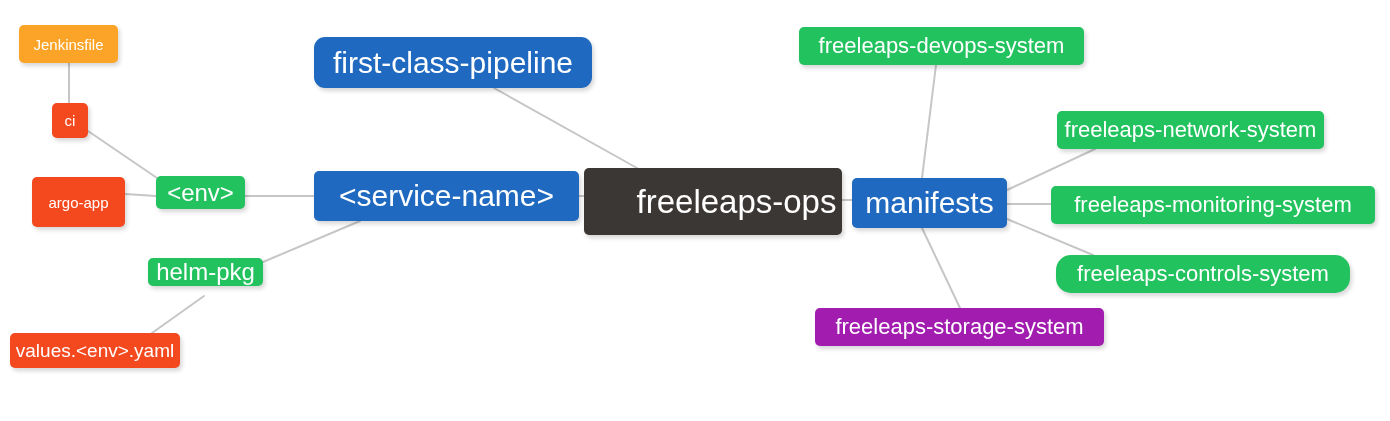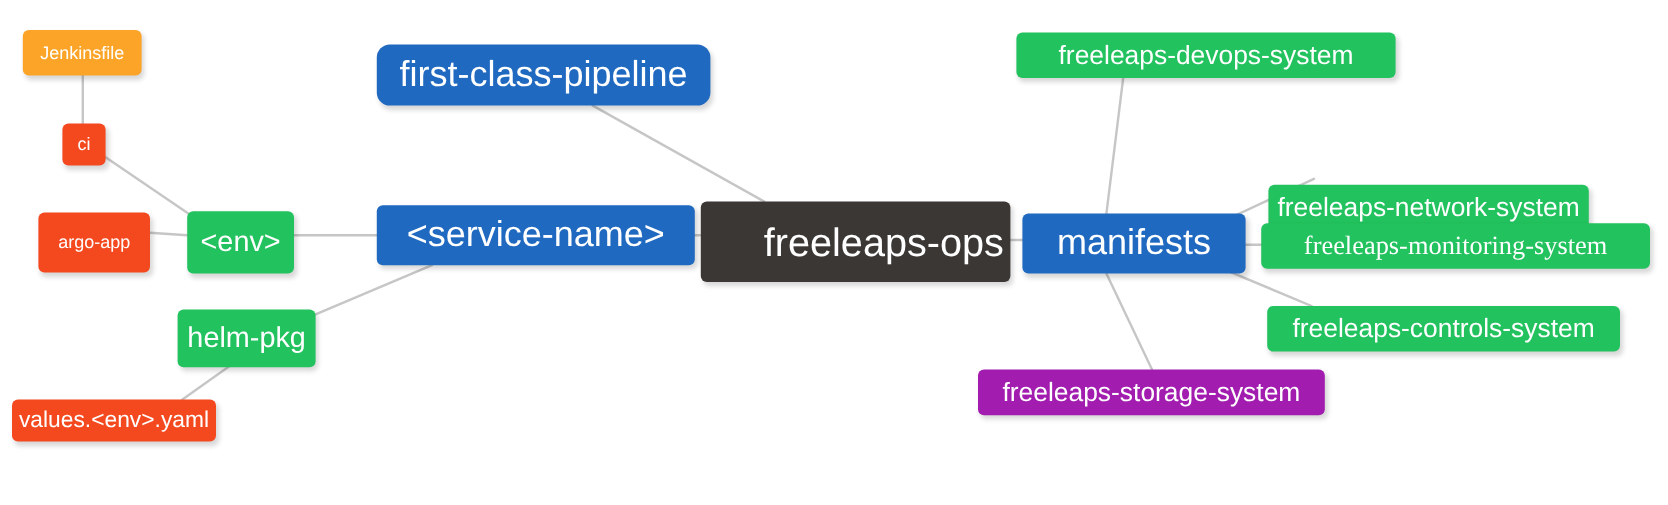--- a/index.html
+++ b/index.html
@@ -80,47 +80,47 @@
       </div>
       <div class="node tier-tiny" style="left: 52px; top: 103px; width: 36px; height: 35px; background: rgb(244, 72, 30); align-items: center;">
         <span class="node-label">ci</span>
       </div>
       <div class="node tier-tiny" style="left: 32px; top: 177px; width: 93px; height: 50px; background: rgb(244, 72, 30);">
         <span class="node-label">argo-app</span>
       </div>
       <div class="node tier-small" style="left: 10px; top: 333px; width: 170px; height: 35px; background: rgb(244, 72, 30);">
         <span class="node-label">values.&lt;env&gt;.yaml</span>
       </div>
-      <div class="node tier-mid" style="left: 156px; top: 176px; width: 89px; height: 52px; background: rgb(34, 194, 94);">
+      <div class="node tier-mid" style="left: 156px; top: 176px; width: 89px; height: 33px; background: rgb(34, 194, 94);">
         <span class="node-label">&lt;env&gt;</span>
       </div>
-      <div class="node tier-mid" style="left: 148px; top: 258px; width: 115px; height: 48px; background: rgb(34, 194, 94);">
+      <div class="node tier-mid" style="left: 148px; top: 258px; width: 115px; height: 28px; background: rgb(34, 194, 94);">
         <span class="node-label">helm-pkg</span>
       </div>
       <div class="node tier-big" style="left: 314px; top: 37px; width: 278px; height: 51px; background: rgb(31, 105, 192); border-radius: 11px;">
         <span class="node-label">first-class-pipeline</span>
       </div>
       <div class="node tier-big" style="left: 314px; top: 171px; width: 265px; height: 50px; background: rgb(31, 105, 192);">
         <span class="node-label">&lt;service-name&gt;</span>
       </div>
       <div class="node tier-root" style="left: 584px; top: 168px; width: 258px; height: 67px; background: rgb(59, 55, 53); padding-left: 47px;">
         <span class="node-label">freeleaps-ops</span>
       </div>
-      <div class="node tier-big" style="left: 852px; top: 178px; width: 186px; height: 50px; background: rgb(31, 105, 192);">
+      <div class="node tier-big" style="left: 852px; top: 178px; width: 155px; height: 50px; background: rgb(31, 105, 192);">
         <span class="node-label">manifests</span>
       </div>
-      <div class="node tier-sys" style="left: 799px; top: 27px; width: 316px; height: 38px; background: rgb(34, 194, 94); margin-left: 48px;">
+      <div class="node tier-sys" style="left: 799px; top: 27px; width: 285px; height: 38px; background: rgb(34, 194, 94);">
         <span class="node-label">freeleaps-devops-system</span>
       </div>
-      <div class="node tier-sys" style="left: 1057px; top: 111px; width: 267px; height: 38px; background: rgb(34, 194, 94); margin-top: 43px;">
+      <div class="node tier-sys" style="left: 1057px; top: 111px; width: 267px; height: 38px; background: rgb(34, 194, 94);">
         <span class="node-label">freeleaps-network-system</span>
       </div>
-      <div class="node tier-sys" style="left: 1051px; top: 186px; width: 324px; height: 38px; background: rgb(34, 194, 94); font-family: Liberation Serif, serif;">
+      <div class="node tier-sys" style="left: 1051px; top: 186px; width: 324px; height: 38px; background: rgb(34, 194, 94);">
         <span class="node-label">freeleaps-monitoring-system</span>
       </div>
-      <div class="node tier-sys" style="left: 1056px; top: 255px; width: 294px; height: 38px; background: rgb(34, 194, 94);">
+      <div class="node tier-sys" style="left: 1056px; top: 255px; width: 294px; height: 38px; background: rgb(34, 194, 94); border-radius: 15px;">
         <span class="node-label">freeleaps-controls-system</span>
       </div>
       <div class="node tier-sys" style="left: 815px; top: 308px; width: 289px; height: 38px; background: #a21caf;">
         <span class="node-label">freeleaps-storage-system</span>
       </div>
     </div>
 </div>
 
 </body></html>

